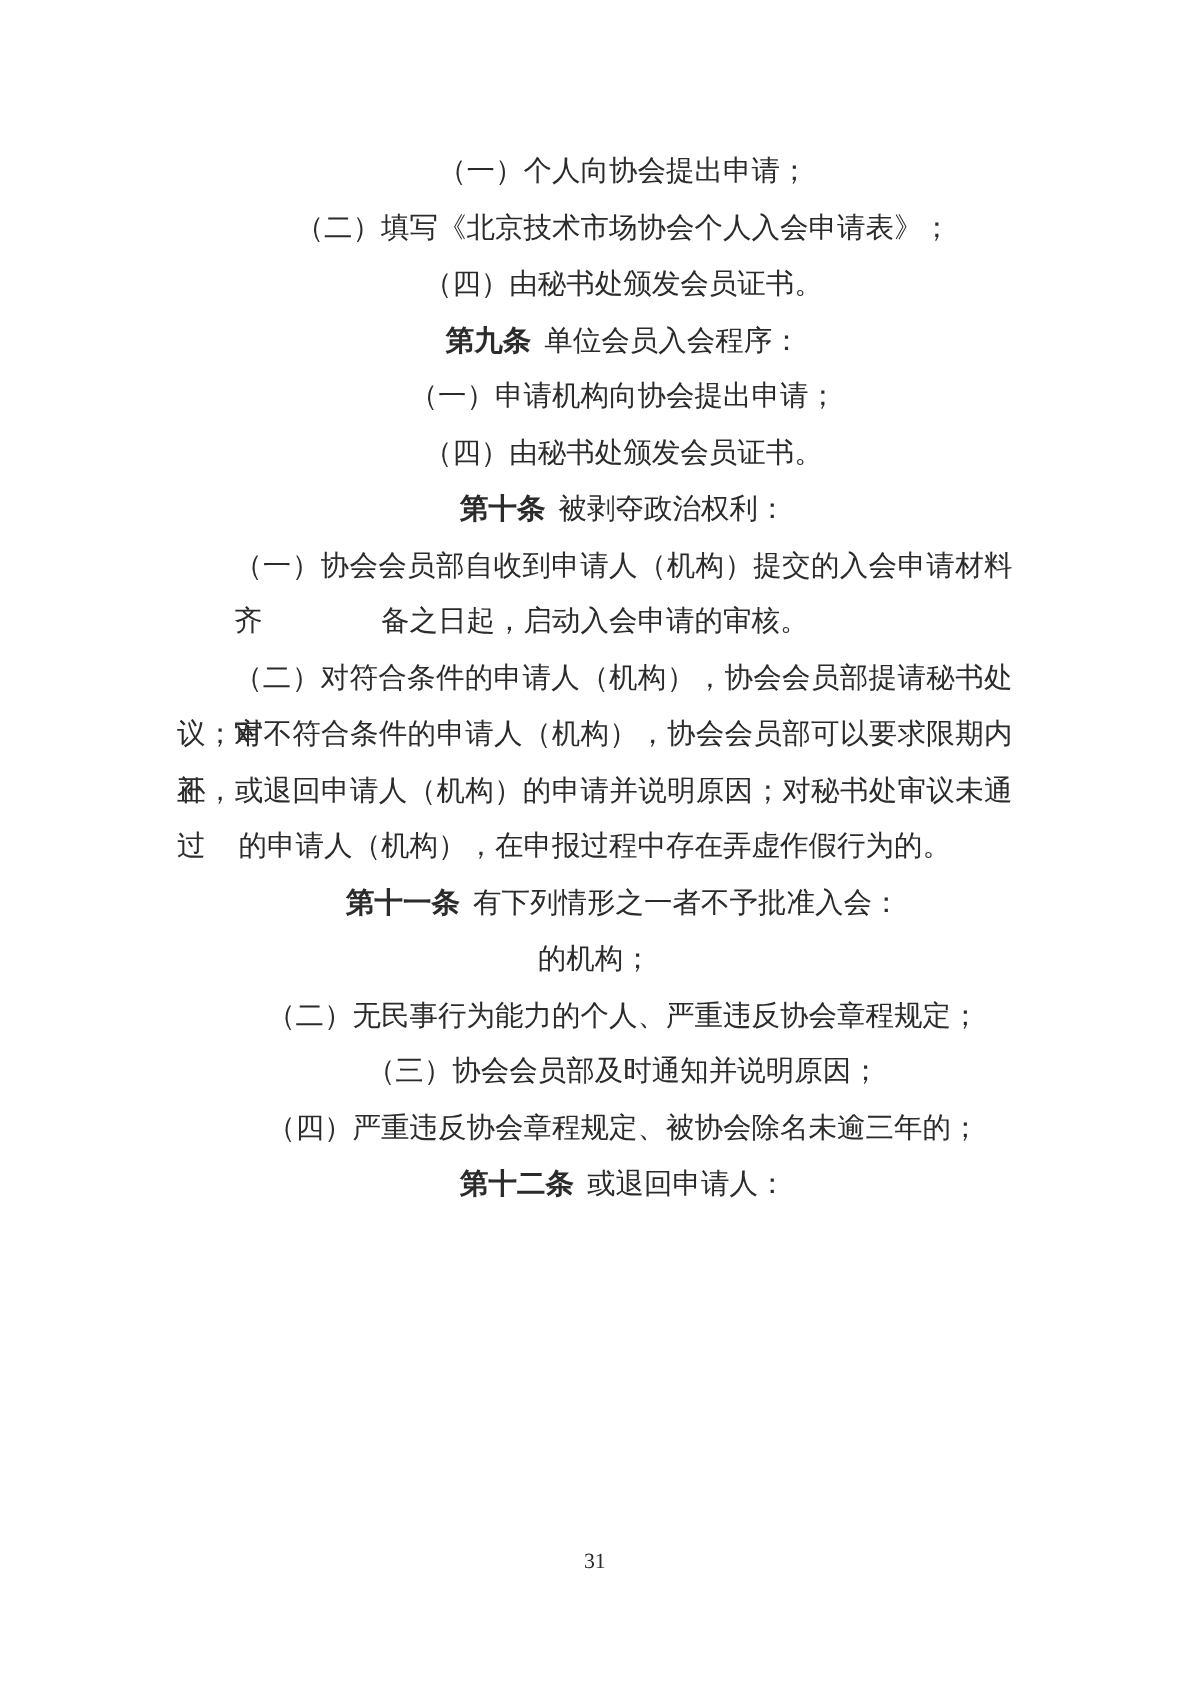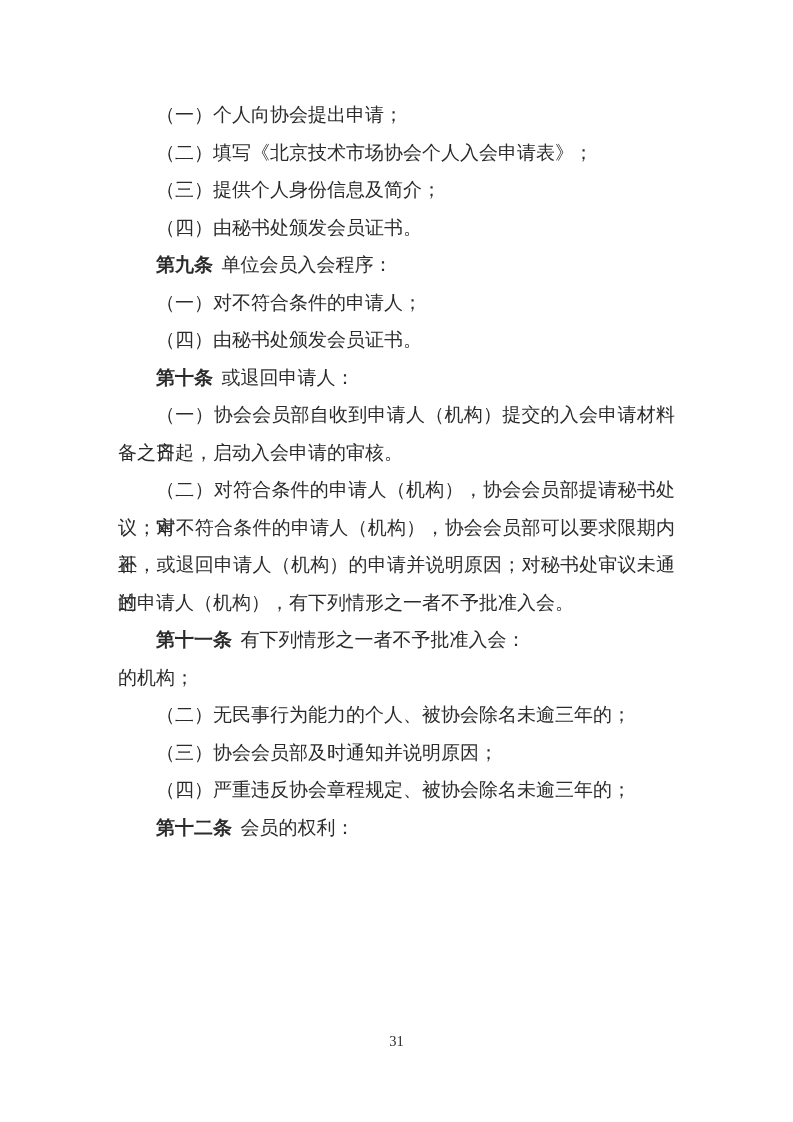--- a/index.html
+++ b/index.html
@@ -21,21 +21,21 @@
     position: absolute;
     top: 96px;
     left: 118px;
     width: 557px;
     font-size: 19px;
     line-height: 37.5px;
   }
   .line {
     height: 37.5px;
     white-space: nowrap;
-    text-align: left;
+    text-align: center;
   }
   .line.ind {
     padding-left: 38px; 
   }
   .line.j {
     text-align: justify;
     text-align-last: justify;
     -moz-text-align-last: justify;
     text-justify: inter-character;
     white-space: normal;
@@ -56,42 +56,41 @@
   }
 </style>
 </head>
 <body>
 
 <div class="page">
   <div class="content">
 
     <div class="line ind"><span>（一）个人向协会提出申请；</span></div>
     <div class="line ind"><span>（二）填写《北京技术市场协会个人入会申请表》；</span></div>
-    <div class="line ind"><span>（三）提供个人身份信息及简介；</span></div>
     <div class="line ind"><span>（四）由秘书处颁发会员证书。</span></div>
 
     <div class="line ind"><span class="b">第九条</span><span>单位会员入会程序：</span></div>
 
-    <div class="line ind"><span>（一）对不符合条件的申请人；</span></div>
+    <div class="line ind"><span>（一）申请机构向协会提出申请；</span></div>
     <div class="line ind"><span>（四）由秘书处颁发会员证书。</span></div>
 
-    <div class="line ind"><span class="b">第十条</span><span>或退回申请人：</span></div>
+    <div class="line ind"><span class="b">第十条</span><span>被剥夺政治权利：</span></div>
 
     <div class="line ind j"><span>（一）协会会员部自收到申请人（机构）提交的入会申请材料齐</span></div>
     <div class="line"><span>备之日起，启动入会申请的审核。</span></div>
     <div class="line ind j"><span>（二）对符合条件的申请人（机构），协会会员部提请秘书处审</span></div>
     <div class="line j"><span>议；对不符合条件的申请人（机构），协会会员部可以要求限期内补</span></div>
     <div class="line j"><span>正，或退回申请人（机构）的申请并说明原因；对秘书处审议未通过</span></div>
-    <div class="line"><span>的申请人（机构），有下列情形之一者不予批准入会。</span></div>
+    <div class="line"><span>的申请人（机构），在申报过程中存在弄虚作假行为的。</span></div>
 
     <div class="line ind"><span class="b">第十一条</span><span>有下列情形之一者不予批准入会：</span></div>
 
     <div class="line"><span>的机构；</span></div>
-    <div class="line ind"><span>（二）无民事行为能力的个人、被协会除名未逾三年的；</span></div>
+    <div class="line ind"><span>（二）无民事行为能力的个人、严重违反协会章程规定；</span></div>
     <div class="line ind"><span>（三）协会会员部及时通知并说明原因；</span></div>
     <div class="line ind"><span>（四）严重违反协会章程规定、被协会除名未逾三年的；</span></div>
 
-    <div class="line ind"><span class="b">第十二条</span><span>会员的权利：</span></div>
+    <div class="line ind"><span class="b">第十二条</span><span>或退回申请人：</span></div>
 
   </div>
 
   <div class="page-number">31</div>
 </div>
 
 </body></html>

